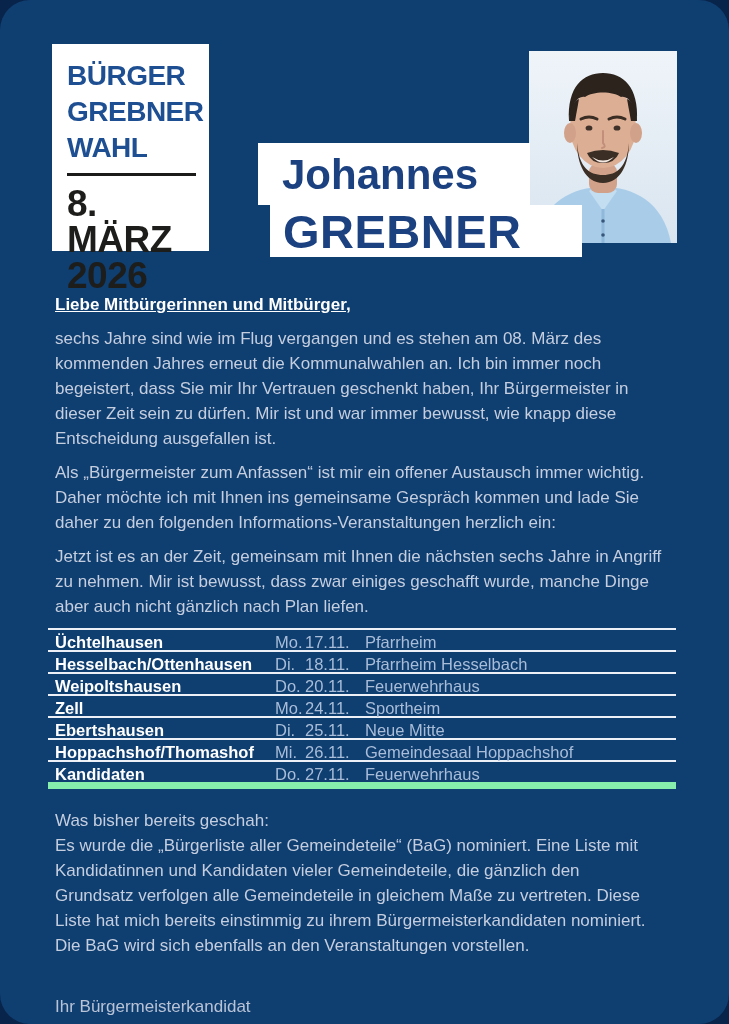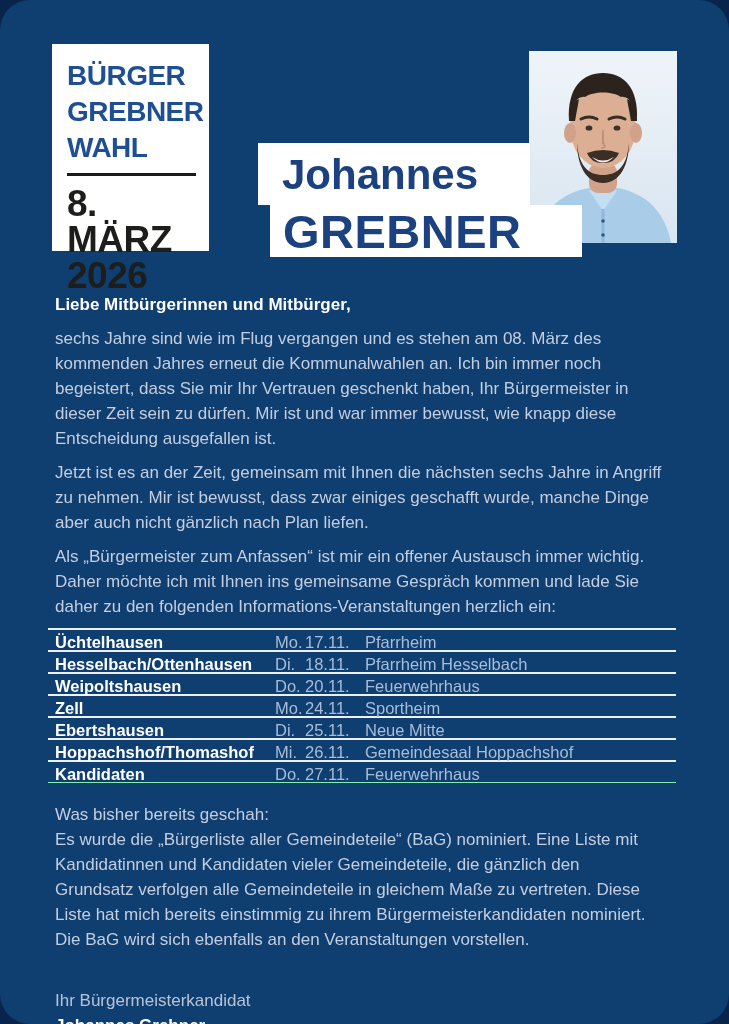--- a/index.html
+++ b/index.html
@@ -47,27 +47,27 @@
     position:absolute; left:283px; top:204px; z-index:3;
     font-size:47px; font-weight:bold; color:#1c4180; line-height:56px;
     letter-spacing:0.5px;
   }
 
   
   .body {
     position:absolute; left:55px; top:292px; width:607px;
     color:#c5cede; font-size:17px; line-height:25px;
   }
-  .salutation { color:#ffffff; font-weight:bold; margin:0 0 9px 0; }
+  .salutation { color:#ffffff; font-weight:bold; margin:0 0 9px 0;text-decoration:underline; }
   .body p { margin:0 0 9px 0; }
 
   
   .schedule {
     margin:7px 0 0 -7px; width:628px;
-    border-bottom:1px solid #86efac;
+    border-bottom:7px solid #86efac;
   }
   .srow {
     display:grid; grid-template-columns:227px 30px 60px auto;
     align-items:center; height:22px;
     border-top:2px solid #edf1f7;
     font-size:16.5px;
   }
   .srow .place { font-weight:bold; color:#ffffff; padding-left:7px; }
   .srow .day, .srow .date, .srow .venue { color:#a9bdd8; }
 
@@ -139,22 +139,22 @@
   </div>
 
   <div class="banner banner-top"></div>
   <div class="banner banner-bottom"></div>
   <div class="name-first">Johannes</div>
   <div class="name-last">GREBNER</div>
 
   <div class="body">
     <p class="salutation">Liebe Mitbürgerinnen und Mitbürger,</p>
     <p>sechs Jahre sind wie im Flug vergangen und es stehen am 08. März des kommenden Jahres erneut die Kommunalwahlen an. Ich bin immer noch begeistert, dass Sie mir Ihr Vertrauen geschenkt haben, Ihr Bürgermeister in dieser Zeit sein zu dürfen. Mir ist und war immer bewusst, wie knapp diese Entscheidung ausgefallen ist.</p>
+    <p>Als „Bürgermeister zum Anfassen“ ist mir ein offener Austausch immer wichtig. Daher möchte ich mit Ihnen ins gemeinsame Gespräch kommen und lade Sie daher zu den folgenden Informations-Veranstaltungen herzlich ein:</p>
     <p>Jetzt ist es an der Zeit, gemeinsam mit Ihnen die nächsten sechs Jahre in Angriff zu nehmen. Mir ist bewusst, dass zwar einiges geschafft wurde, manche Dinge aber auch nicht gänzlich nach Plan liefen.</p>
-    <p>Als „Bürgermeister zum Anfassen“ ist mir ein offener Austausch immer wichtig. Daher möchte ich mit Ihnen ins gemeinsame Gespräch kommen und lade Sie daher zu den folgenden Informations-Veranstaltungen herzlich ein:</p>
 
     <div class="schedule">
   <div class="srow">
     <span class="place">Üchtelhausen</span>
     <span class="day">Mo.</span>
     <span class="date">17.11.</span>
     <span class="venue">Pfarrheim</span>
   </div>
 
   <div class="srow">

